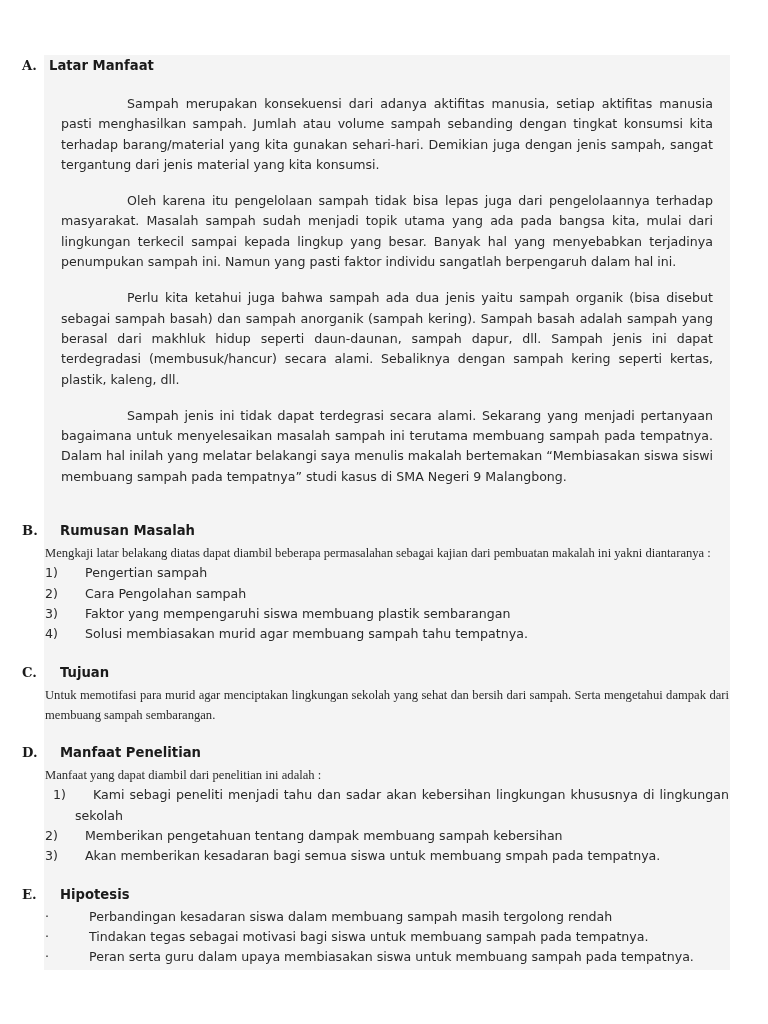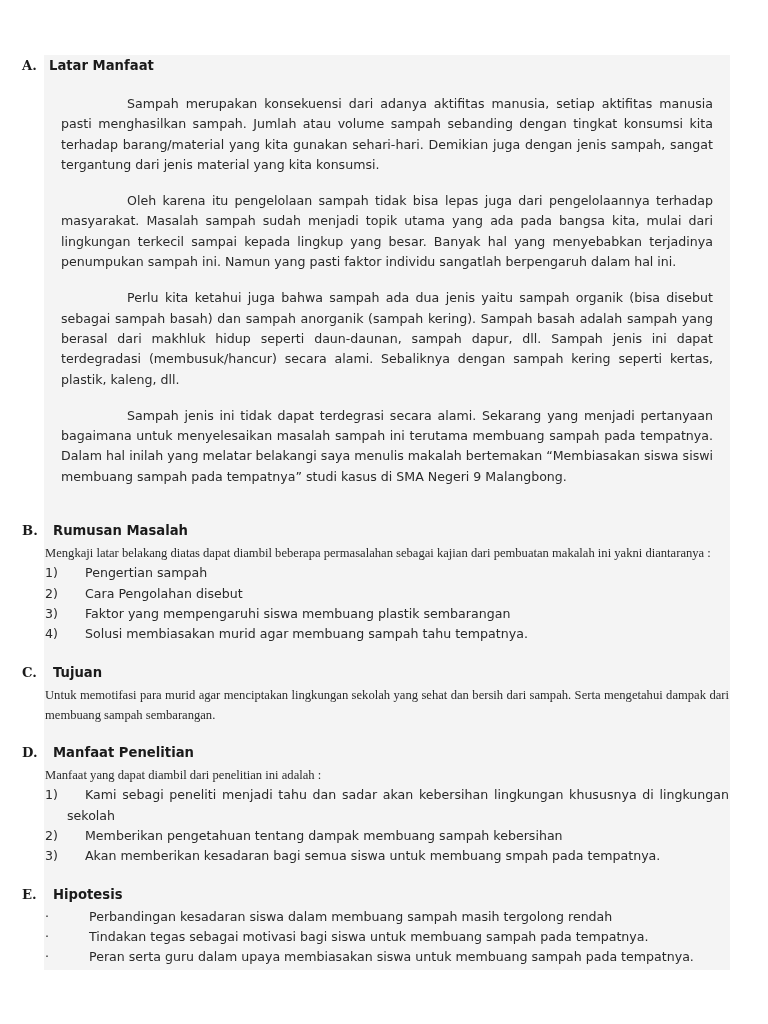--- a/index.html
+++ b/index.html
@@ -3,29 +3,29 @@
 <meta charset="utf-8">
 <style>
   html, body { margin:0; padding:0; background:#ffffff; }
   body { width:768px; height:1024px; position:relative; overflow:hidden;
          font-family:"DejaVu Sans", sans-serif; color:#2a2a2a; }
   .page-bg { position:absolute; left:44px; top:55px; width:686px; height:915px; background:#f4f4f4; }
   .doc { position:absolute; left:0; top:58px; width:768px; }
   .section { position:relative; }
   .sec-head { position:relative; height:20px; font-size:13.2px; font-weight:bold; color:#1a1a1a; }
   .sec-letter { position:absolute; left:22px; top:0; font-family:"DejaVu Serif", serif; font-weight:bold; }
-  .sec-title { position:absolute; left:53px; top:0; }
+  .sec-title { position:absolute; left:60px; top:0; }
   .sec-head.a .sec-title { left:49px; }
   .body { margin-left:45px; width:684px; font-size:12.6px; line-height:20.3px; }
   .para { text-align:justify; text-indent:66px; margin:16px; }
   .plain { text-align:justify; margin:0;font-family:Liberation Serif, serif; }
   .list-item { position:relative; text-align:justify; margin:0; }
   .num-item { padding-left:40px; }
   .num-item .num { position:absolute; left:0; top:0; }
-  .num-item.wrap { padding-left:22px; text-indent:-22px; margin-left:0; }
+  .num-item.wrap { padding-left:22px; text-indent:-22px; margin-left:8px; }
   .num-item.wrap .num-inline { display:inline-block; width:40px; text-indent:0; }
   .bul-item { padding-left:22px; }
   .bul-item .bullet { display:inline-block; width:22px; margin-left:-22px; }
   .bul-item .bul-gap { display:inline-block; width:22px; }
   .gap { height:20px; }
 </style>
 </head>
 <body>
 
 <div class="page-bg"></div>
@@ -53,21 +53,21 @@
       <span class="sec-title">Rumusan Masalah</span>
     </div>
     <div class="body">
       <p class="plain">Mengkaji latar belakang diatas dapat diambil beberapa permasalahan sebagai kajian dari pembuatan makalah ini yakni diantaranya :</p>
       <div class="list-item num-item">
         <span class="num">1)</span>
         <span>Pengertian sampah</span>
       </div>
       <div class="list-item num-item">
         <span class="num">2)</span>
-        <span>Cara Pengolahan disebut</span>
+        <span>Cara Pengolahan sampah</span>
       </div>
       <div class="list-item num-item">
         <span class="num">3)</span>
         <span>Faktor yang mempengaruhi siswa membuang plastik sembarangan</span>
       </div>
       <div class="list-item num-item">
         <span class="num">4)</span>
         <span>Solusi membiasakan murid agar membuang sampah tahu tempatnya.</span>
       </div>
     </div>

